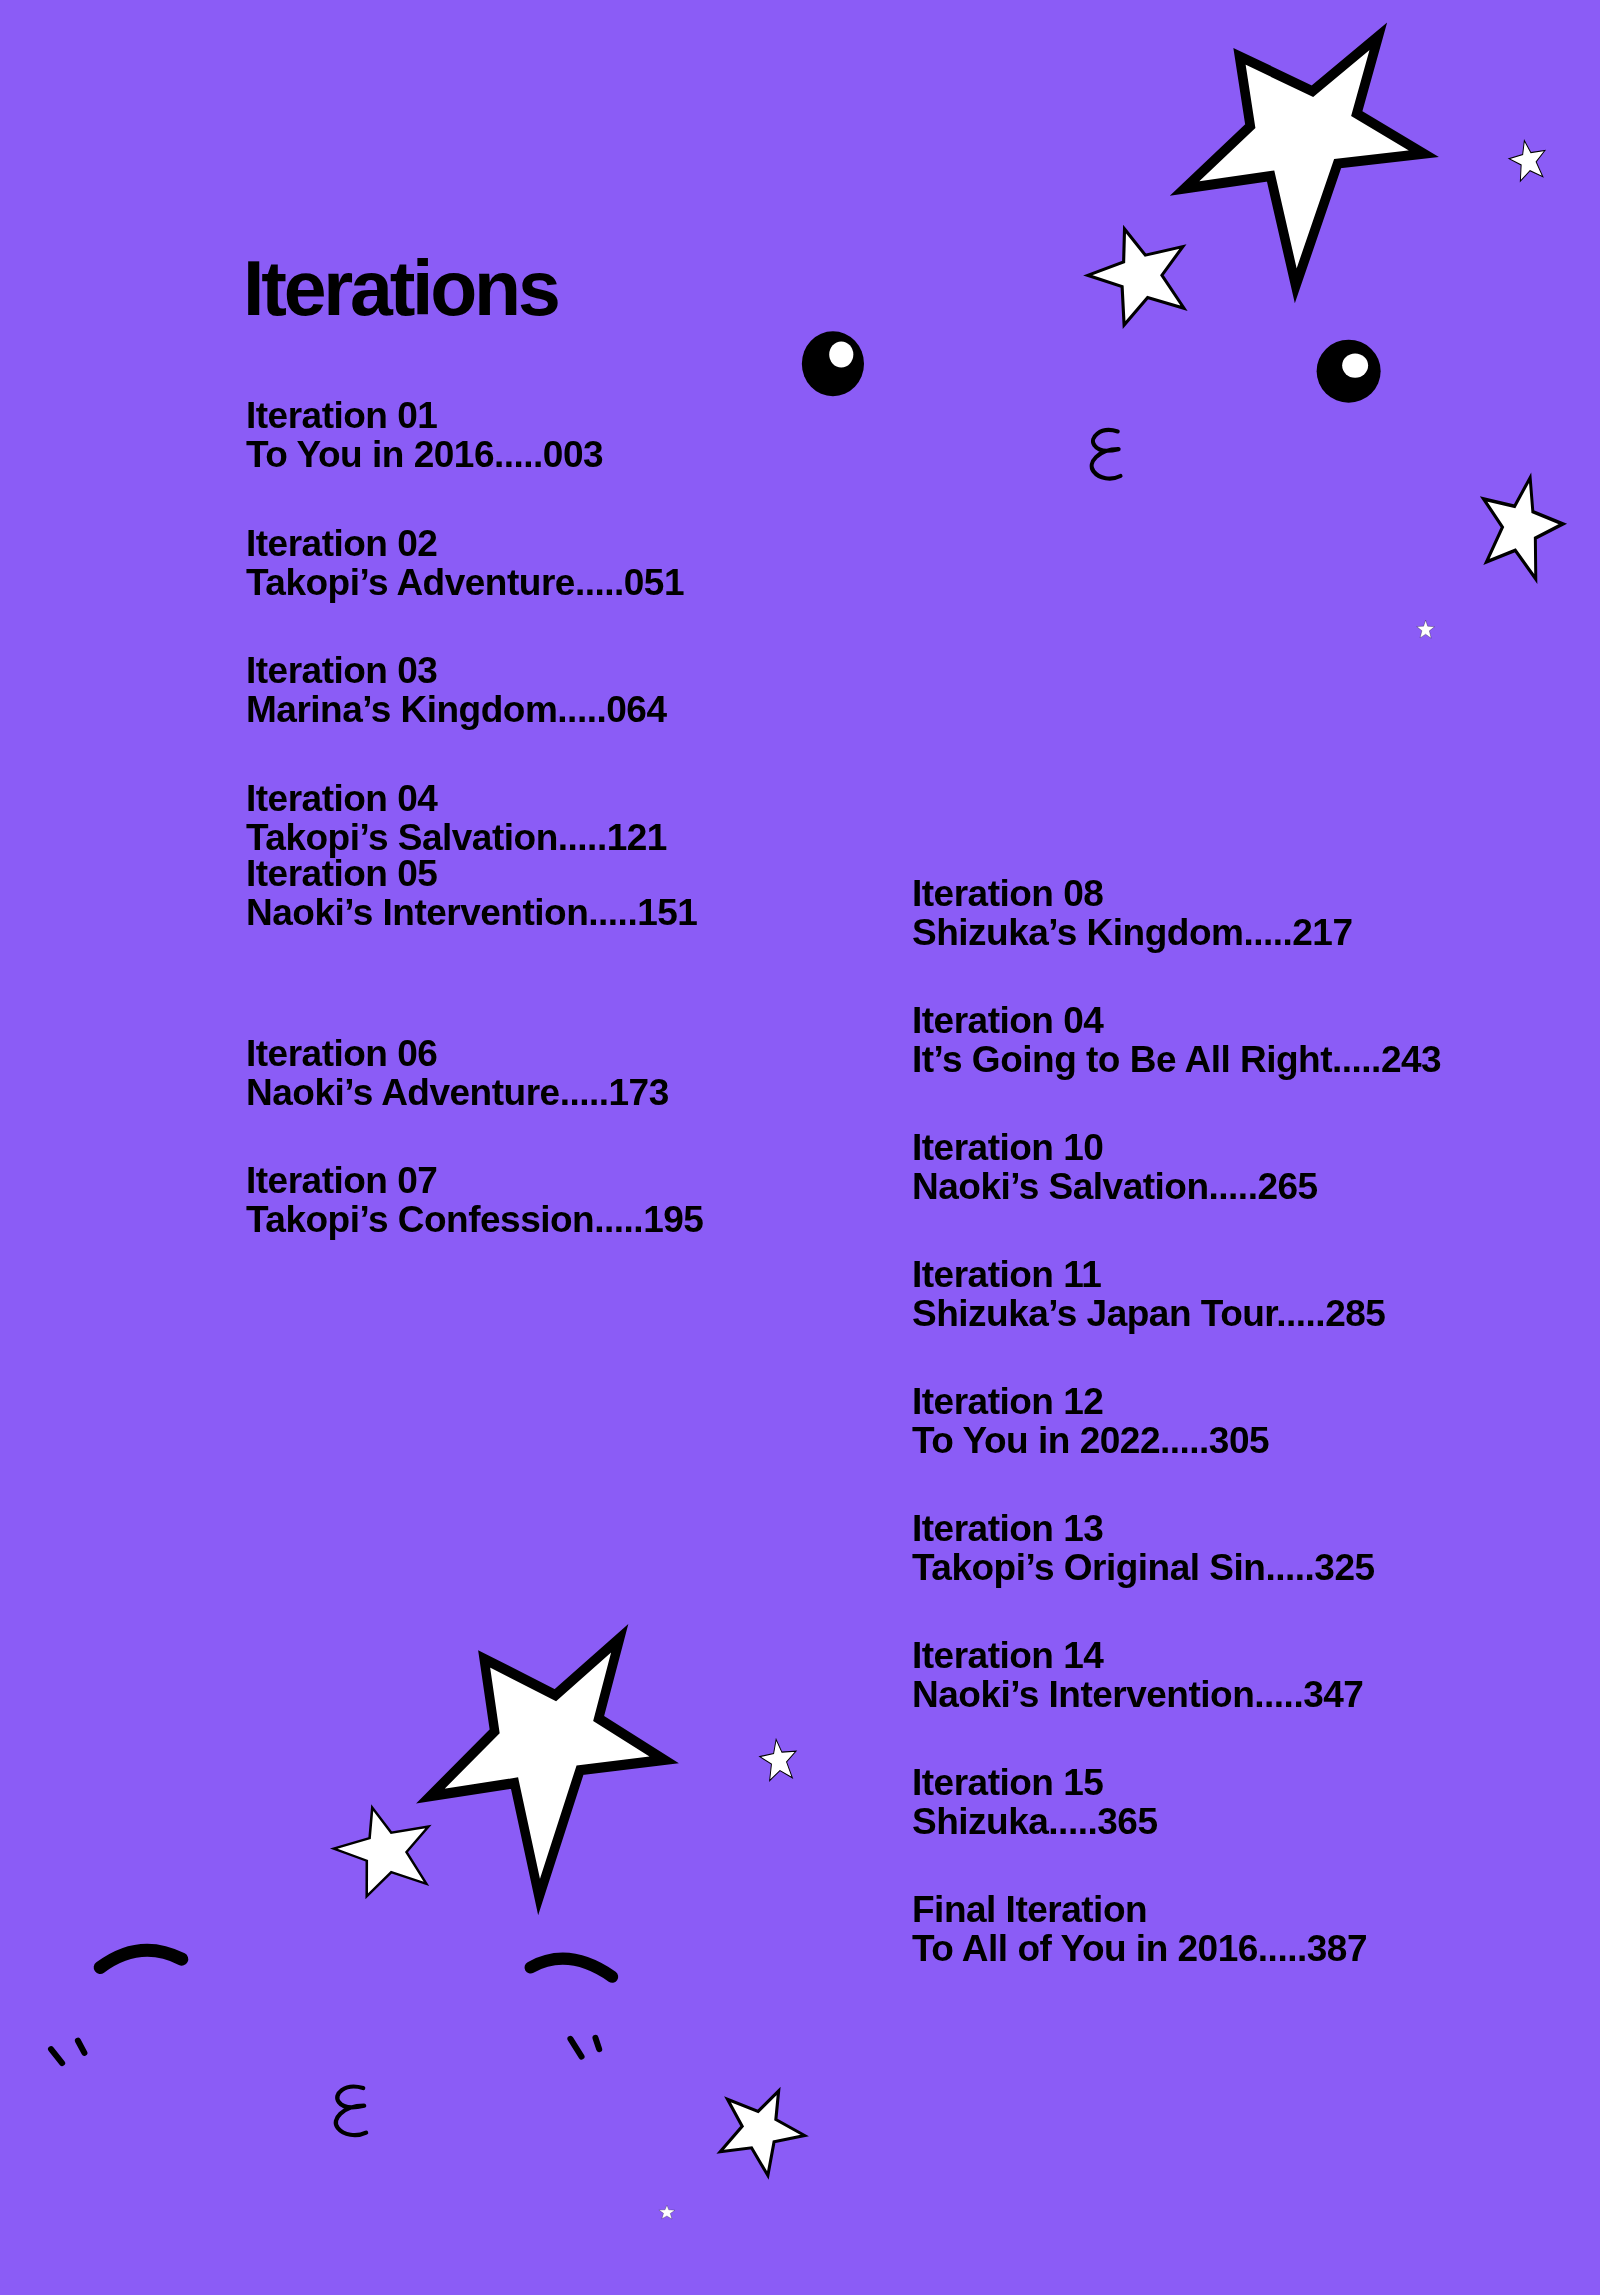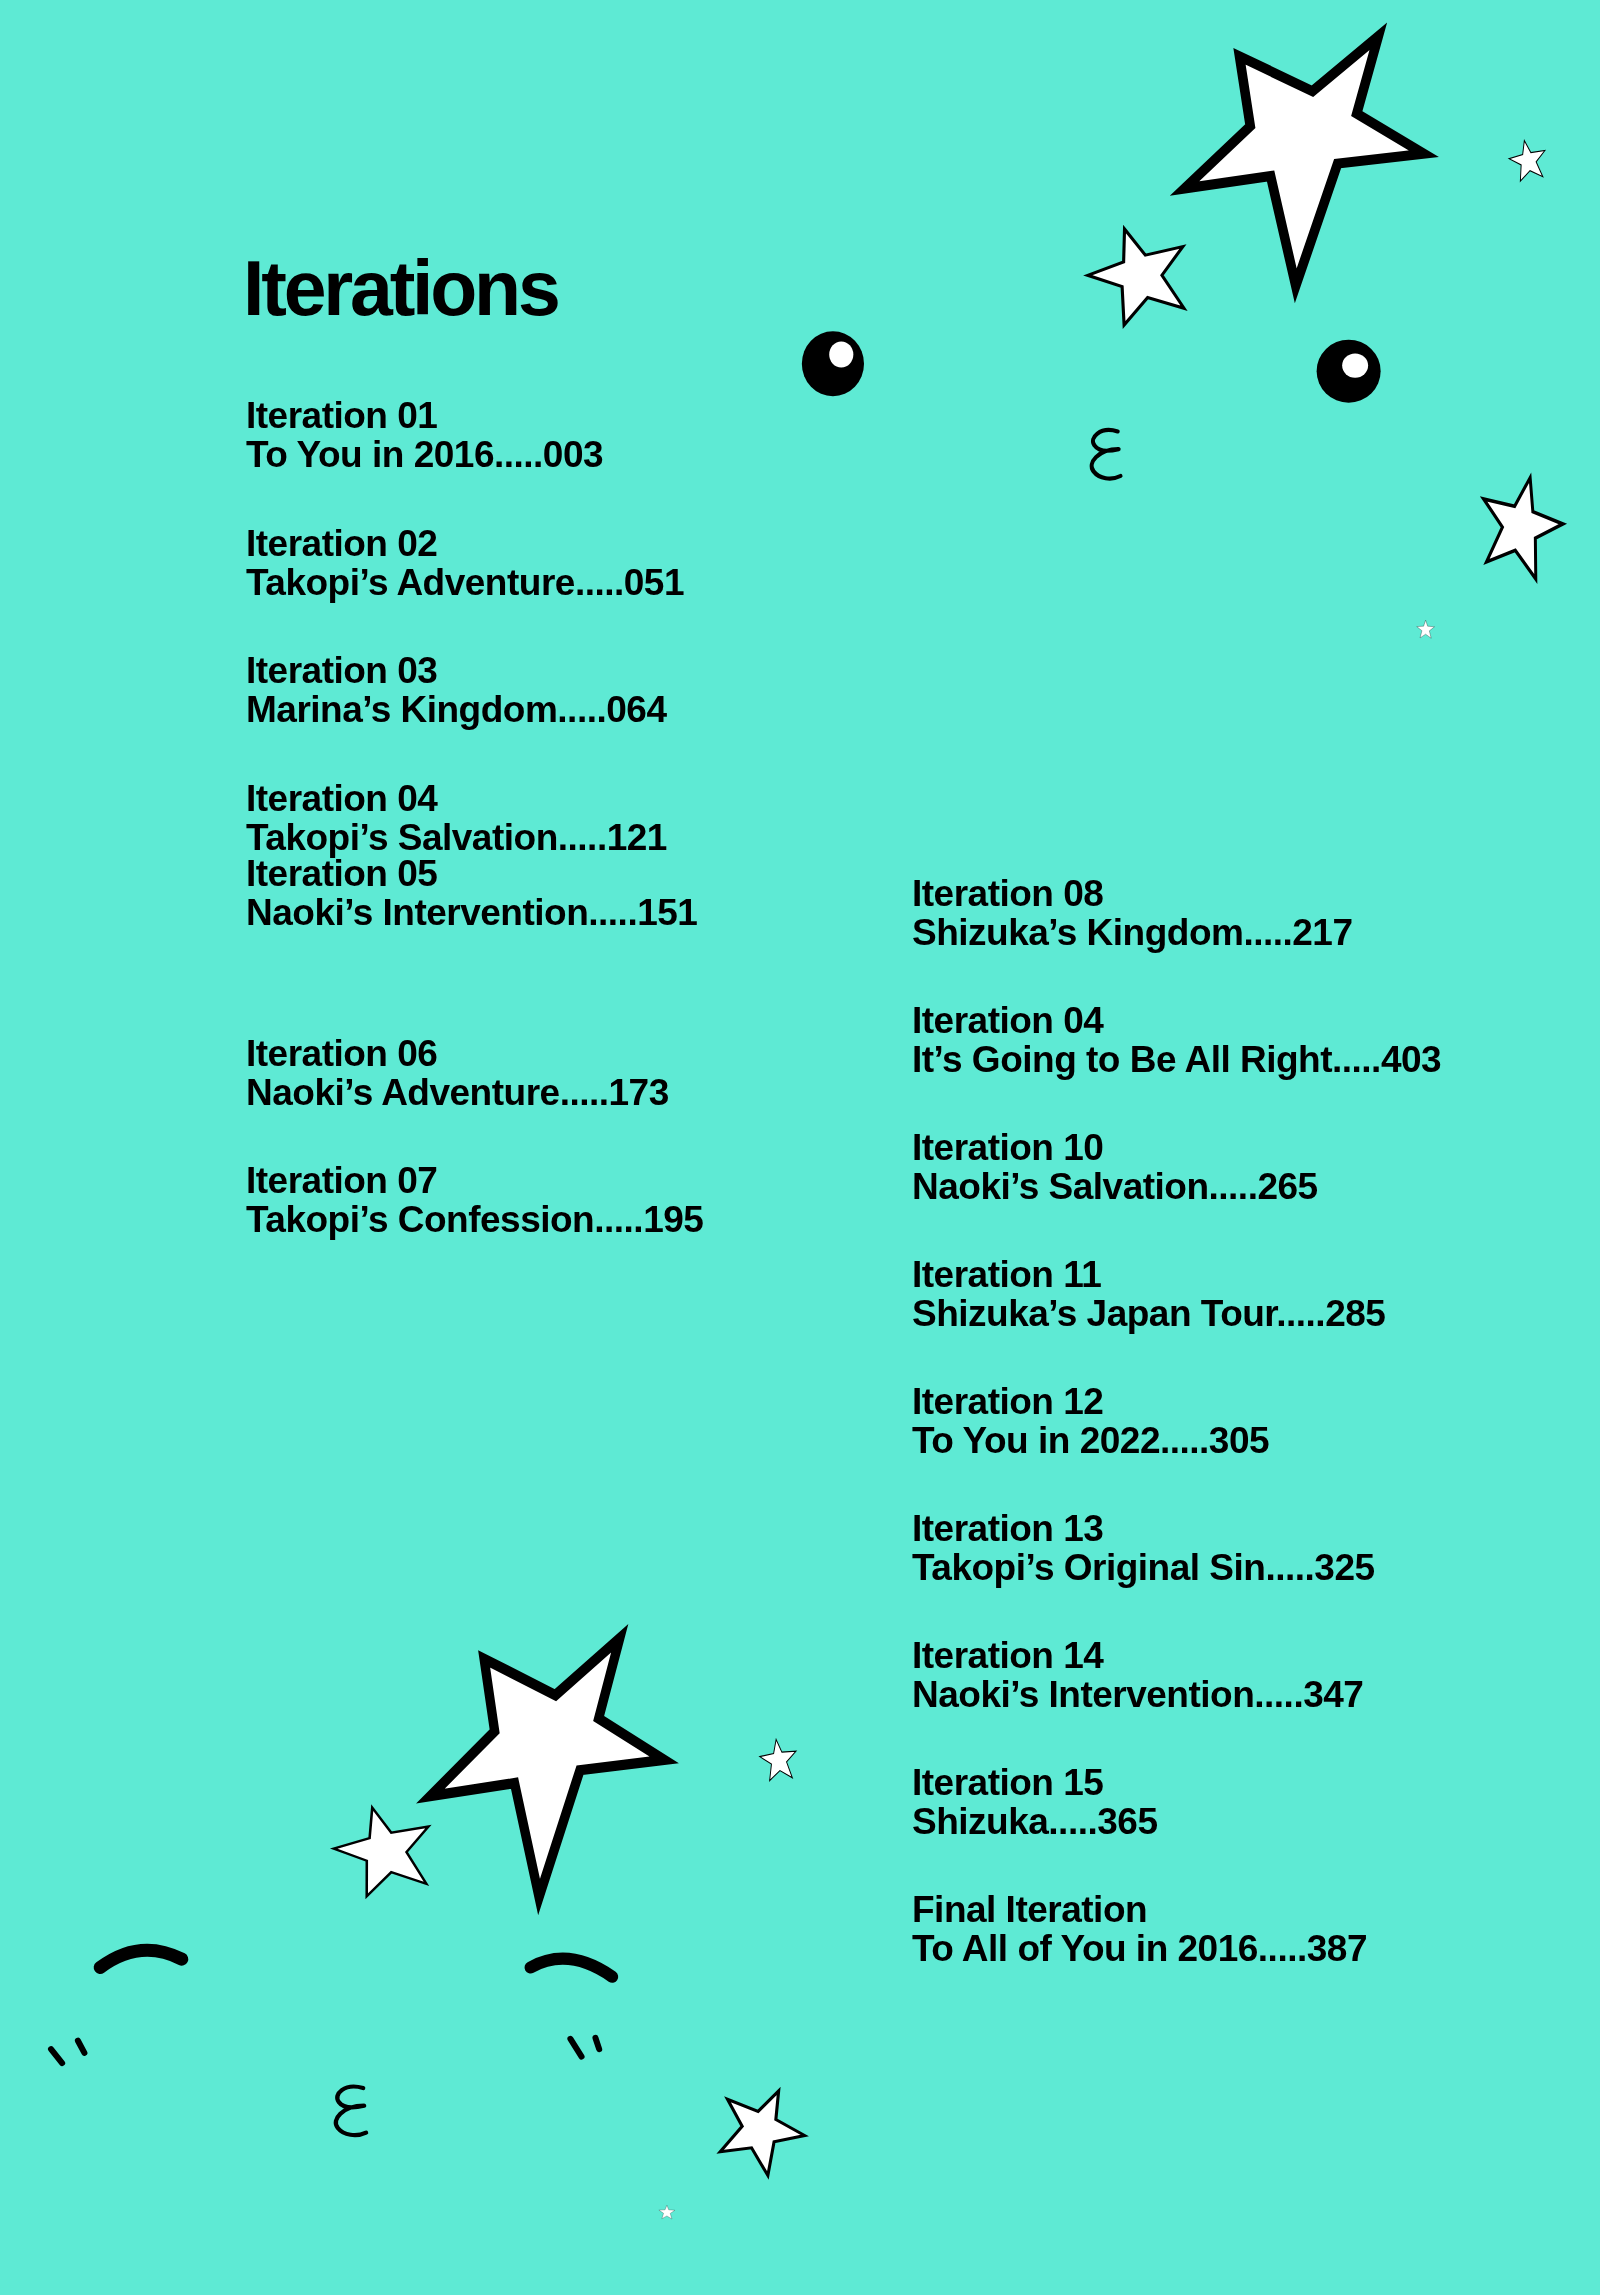--- a/index.html
+++ b/index.html
@@ -1,19 +1,19 @@
 <!DOCTYPE html>
 <html style="font-size:15px"><head>
 <meta charset="utf-8">
 <style>
   html,body{margin:0;padding:0;background:#e8e8e8;}
   .page{
     position:relative;
     width:1600px;height:2296px;
-    background:#5eead4;
+    background:#8b5cf6;
     font-family:"Liberation Sans",sans-serif;
     color:#000;
     overflow:hidden;
     margin:0 auto;
   }
   .page-title{
     position:absolute;
     left:243px;top:250px;
     font-size:77px;
     font-weight:bold;
@@ -90,21 +90,21 @@
     </div>
   </div>
   <div class="col col-right" id="col-right">
     <div class="entry" style="top: 874px;">
       <div class="entry-heading">Iteration 08</div>
       <div class="entry-line"><span>Shizuka’s Kingdom</span><span>.....</span><span>217</span></div>
     </div>
 
     <div class="entry" style="top: 1001px;">
       <div class="entry-heading">Iteration 04</div>
-      <div class="entry-line"><span>It’s Going to Be All Right</span><span>.....</span><span>403</span></div>
+      <div class="entry-line"><span>It’s Going to Be All Right</span><span>.....</span><span>243</span></div>
     </div>
 
     <div class="entry" style="top: 1128px;">
       <div class="entry-heading">Iteration 10</div>
       <div class="entry-line"><span>Naoki’s Salvation</span><span>.....</span><span>265</span></div>
     </div>
 
     <div class="entry" style="top: 1255px;">
       <div class="entry-heading">Iteration 11</div>
       <div class="entry-line"><span>Shizuka’s Japan Tour</span><span>.....</span><span>285</span></div>

